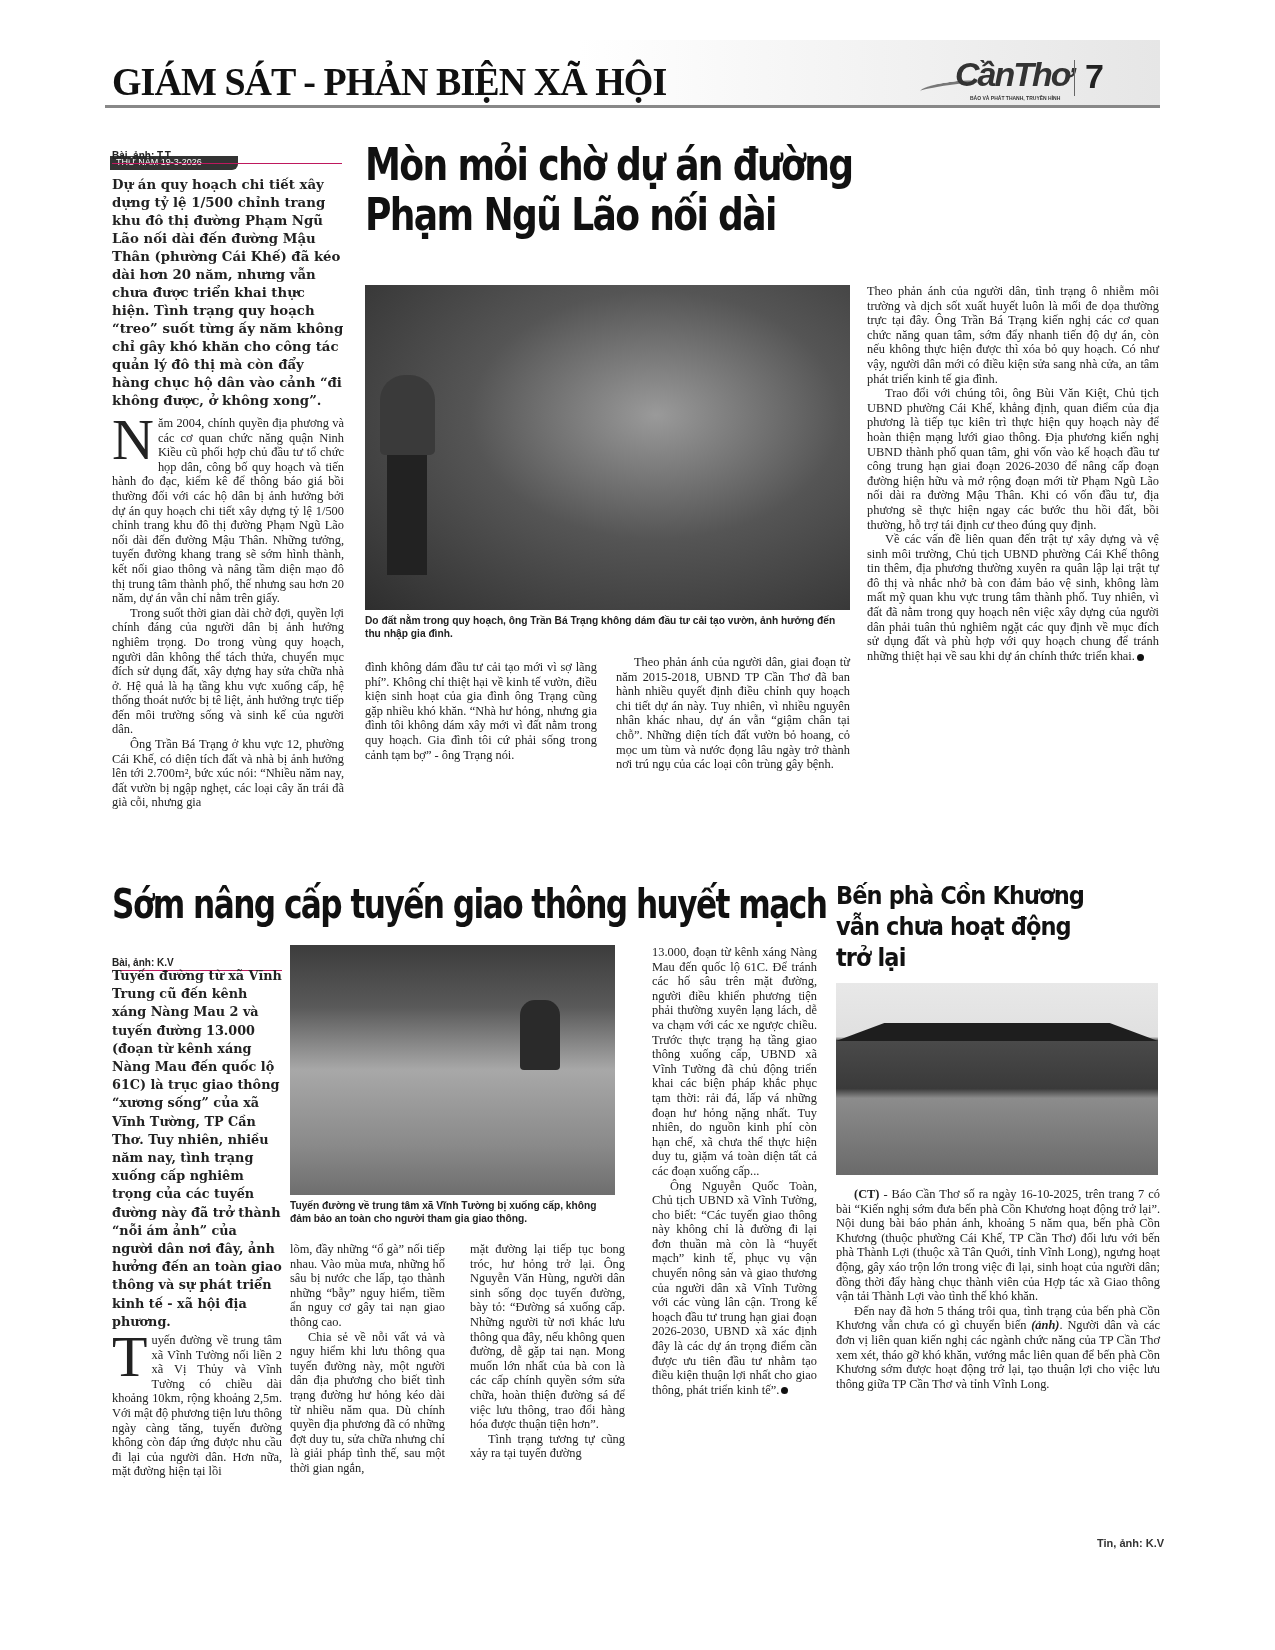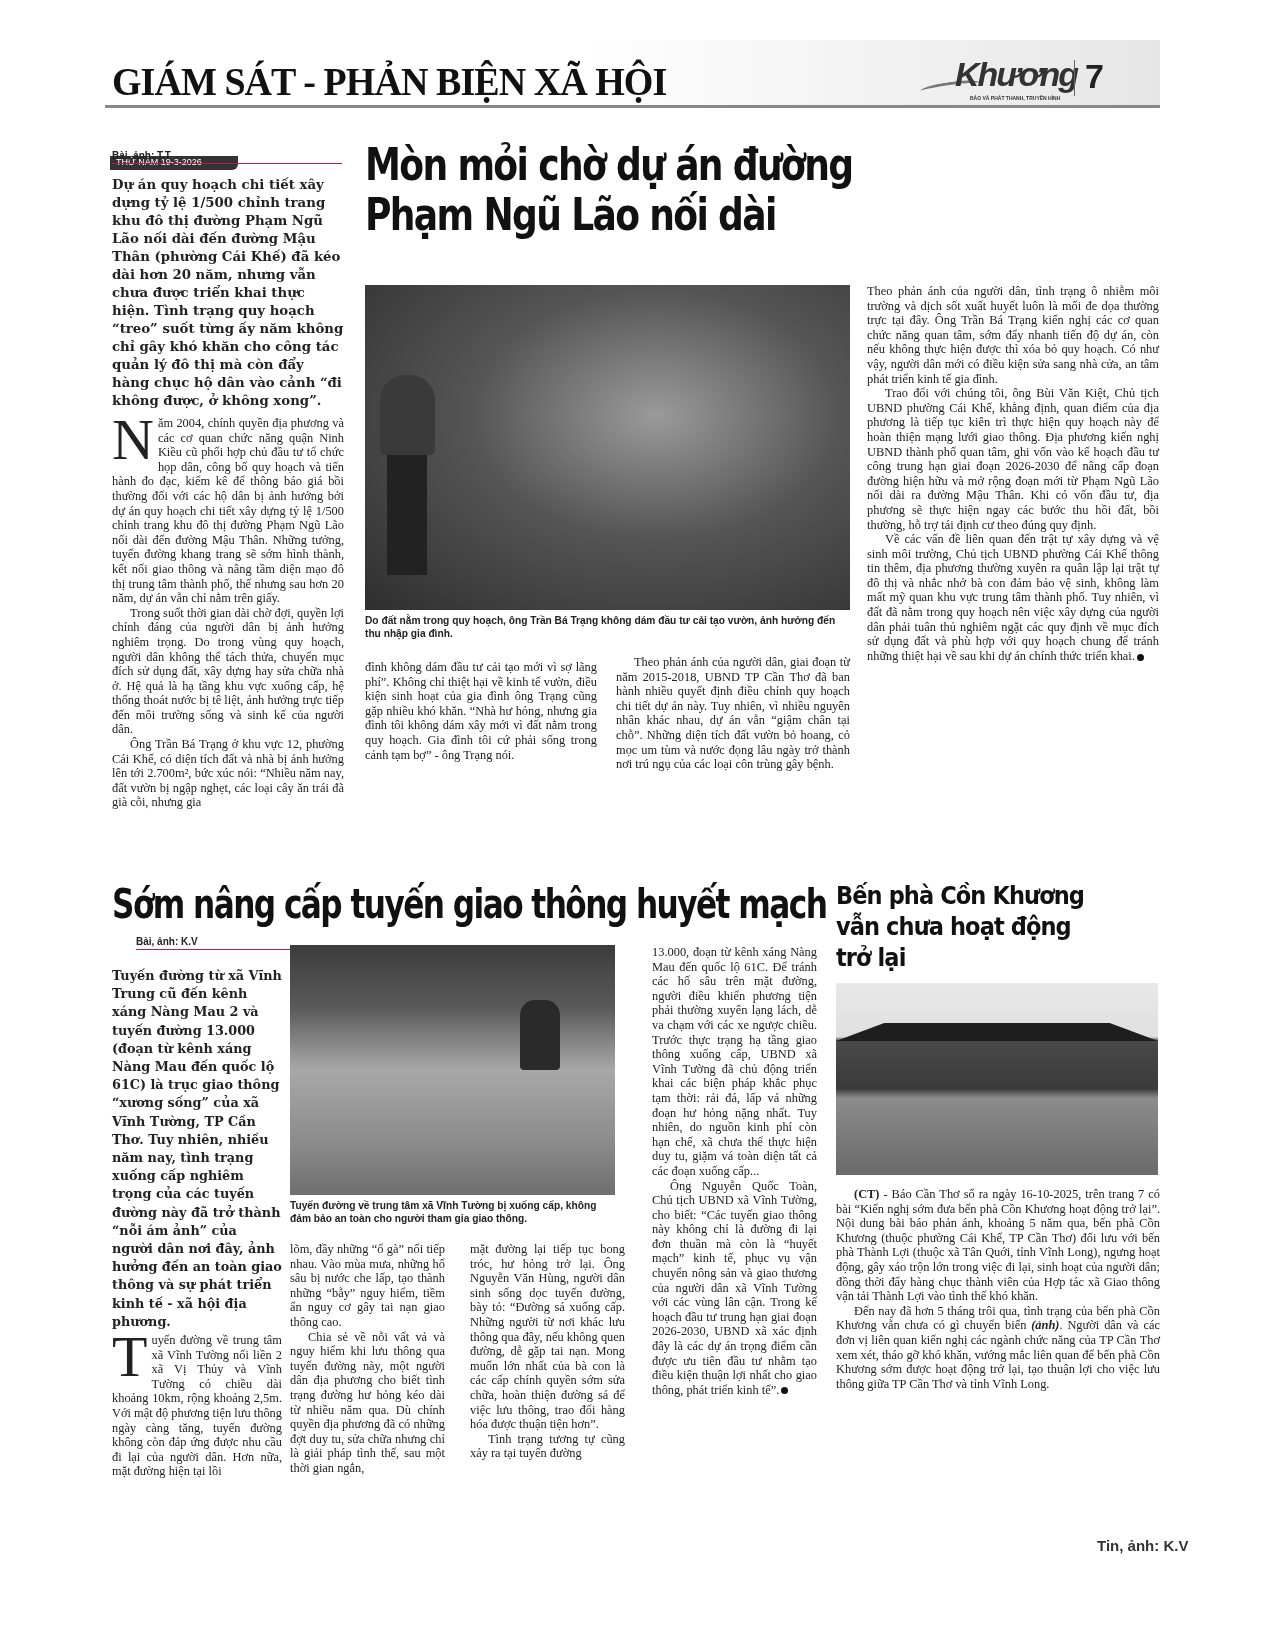--- a/index.html
+++ b/index.html
@@ -16,30 +16,30 @@
   .byline { font-family:"Liberation Sans", sans-serif; font-weight:bold; font-size:10px; color:#222; border-bottom:1px solid #be185d; padding-bottom:2px; }
   .sapo { font-family:"DejaVu Serif", serif; font-weight:bold; font-size:13.3px; line-height:18px; color:#222; }
   .body { font-family:"Liberation Serif", serif; font-size:12.4px; line-height:14.6px; text-align:justify; color:#222; }
   .body p { text-indent:18px; }
   .body p.noind { text-indent:0; }
   .dropcap { float:left; font-family:"Liberation Serif", serif; font-size:58px; line-height:44px; margin:2px 4px 0 0; color:#222; }
   .headline { font-family:"DejaVu Sans", sans-serif; font-weight:bold; color:#111; letter-spacing:-2px; transform-origin:left top; }
   .caption { font-family:"Liberation Sans", sans-serif; font-weight:bold; font-size:10.2px; line-height:13px; color:#222; }
   .photo { background:#6a6a6a; overflow:hidden; }
   .end-dot { display:inline-block; width:7px; height:7px; background:#111; border-radius:50%; margin-left:2px; vertical-align:middle; }
-  .credit { font-family:"Liberation Sans", sans-serif; font-weight:bold; font-size:15px; color:#333; }
+  .credit { font-family:"Liberation Sans", sans-serif; font-weight:bold; font-size:11px; color:#333; }
 </style>
 </head>
 <body>
 
 <div class="abs header-band"></div>
 <div class="abs section-title">GIÁM SÁT - PHẢN BIỆN XÃ HỘI</div>
 <div class="abs date-tab">THỨ NĂM 19-3-2026</div>
 <div class="abs logo-swoosh"></div>
-<div class="abs logo">Khương</div>
+<div class="abs logo">CầnThơ</div>
 <div class="abs logo-sub">BÁO VÀ PHÁT THANH, TRUYỀN HÌNH</div>
 <div class="abs logo-sep"></div>
 <div class="abs page-num">7</div>
 
 <div class="abs byline" style="left:112px;top:150px;width:230px;">Bài, ảnh: T.T</div>
 <div class="abs headline" style="left:365px;top:140px;font-size:44px;line-height:50px;width:790px;transform:scaleX(0.82);">
   <div>Mòn mỏi chờ dự án đường</div>
   <div>Phạm Ngũ Lão nối dài</div>
 </div>
 <div class="abs sapo" style="left:112px;top:176px;width:233px;">Dự án quy hoạch chi tiết xây dựng tỷ lệ 1/500 chỉnh trang khu đô thị đường Phạm Ngũ Lão nối dài đến đường Mậu Thân (phường Cái Khế) đã kéo dài hơn 20 năm, nhưng vẫn chưa được triển khai thực hiện. Tình trạng quy hoạch “treo” suốt từng ấy năm không chỉ gây khó khăn cho công tác quản lý đô thị mà còn đẩy hàng chục hộ dân vào cảnh “đi không được, ở không xong”.</div>
@@ -63,21 +63,21 @@
 <div class="abs body" style="left:616px;top:655px;width:234px;">
   <p>Theo phản ánh của người dân, giai đoạn từ năm 2015-2018, UBND TP Cần Thơ đã ban hành nhiều quyết định điều chỉnh quy hoạch chi tiết dự án này. Tuy nhiên, vì nhiều nguyên nhân khác nhau, dự án vẫn “giậm chân tại chỗ”. Những diện tích đất vườn bỏ hoang, cỏ mọc um tùm và nước đọng lâu ngày trở thành nơi trú ngụ của các loại côn trùng gây bệnh.</p>
 </div>
 <div class="abs body" style="left:867px;top:284px;width:292px;">
   <p class="noind">Theo phản ánh của người dân, tình trạng ô nhiễm môi trường và dịch sốt xuất huyết luôn là mối đe dọa thường trực tại đây. Ông Trần Bá Trạng kiến nghị các cơ quan chức năng quan tâm, sớm đẩy nhanh tiến độ dự án, còn nếu không thực hiện được thì xóa bỏ quy hoạch. Có như vậy, người dân mới có điều kiện sửa sang nhà cửa, an tâm phát triển kinh tế gia đình.</p>
   <p>Trao đổi với chúng tôi, ông Bùi Văn Kiệt, Chủ tịch UBND phường Cái Khế, khẳng định, quan điểm của địa phương là tiếp tục kiên trì thực hiện quy hoạch này để hoàn thiện mạng lưới giao thông. Địa phương kiến nghị UBND thành phố quan tâm, ghi vốn vào kế hoạch đầu tư công trung hạn giai đoạn 2026-2030 để nâng cấp đoạn đường hiện hữu và mở rộng đoạn mới từ Phạm Ngũ Lão nối dài ra đường Mậu Thân. Khi có vốn đầu tư, địa phương sẽ thực hiện ngay các bước thu hồi đất, bồi thường, hỗ trợ tái định cư theo đúng quy định.</p>
   <p><span>Về các vấn đề liên quan đến trật tự xây dựng và vệ sinh môi trường, Chủ tịch UBND phường Cái Khế thông tin thêm, địa phương thường xuyên ra quân lập lại trật tự đô thị và nhắc nhở bà con đảm bảo vệ sinh, không làm mất mỹ quan khu vực trung tâm thành phố. Tuy nhiên, vì đất đã nằm trong quy hoạch nên việc xây dựng của người dân phải tuân thủ nghiêm ngặt các quy định về mục đích sử dụng đất và phù hợp với quy hoạch chung để tránh những thiệt hại về sau khi dự án chính thức triển khai.</span><span class="end-dot"></span></p>
 </div>
 
 <div class="abs headline" style="left:112px;top:880px;font-size:40px;line-height:48px;white-space:nowrap;transform:scaleX(0.78);">Sớm nâng cấp tuyến giao thông huyết mạch</div>
-<div class="abs byline" style="left:112px;top:936px;width:170px;margin-left:24px;">Bài, ảnh: K.V</div>
+<div class="abs byline" style="left:112px;top:957px;width:170px;">Bài, ảnh: K.V</div>
 <div class="abs sapo" style="left:112px;top:967px;width:170px;font-size:12.8px;line-height:18.2px;">Tuyến đường từ xã Vĩnh Trung cũ đến kênh xáng Nàng Mau 2 và tuyến đường 13.000 (đoạn từ kênh xáng Nàng Mau đến quốc lộ 61C) là trục giao thông “xương sống” của xã Vĩnh Tường, TP Cần Thơ. Tuy nhiên, nhiều năm nay, tình trạng xuống cấp nghiêm trọng của các tuyến đường này đã trở thành “nỗi ám ảnh” của người dân nơi đây, ảnh hưởng đến an toàn giao thông và sự phát triển kinh tế - xã hội địa phương.</div>
 <div class="abs body" style="left:112px;top:1333px;width:170px;">
   <span class="dropcap">T</span>
   <p class="noind">uyến đường về trung tâm xã Vĩnh Tường nối liền 2 xã Vị Thủy và Vĩnh Tường có chiều dài khoảng 10km, rộng khoảng 2,5m. Với mật độ phương tiện lưu thông ngày càng tăng, tuyến đường không còn đáp ứng được nhu cầu đi lại của người dân. Hơn nữa, mặt đường hiện tại lồi</p>
 </div>
 
 <div class="abs photo" style="left:290px;top:945px;width:325px;height:250px;background:linear-gradient(180deg,#3c3c3c 0%,#5a5a5a 25%,#a8a8a8 50%,#8a8a8a 80%,#6e6e6e 100%);">
   <div class="abs" style="left:230px;top:55px;width:40px;height:70px;background:#2a2a2a;border-radius:15px 15px 4px 4px;"></div>
 </div>
 <div class="abs caption" style="left:290px;top:1199px;width:325px;">Tuyến đường về trung tâm xã Vĩnh Tường bị xuống cấp, không đảm bảo an toàn cho người tham gia giao thông.</div>

